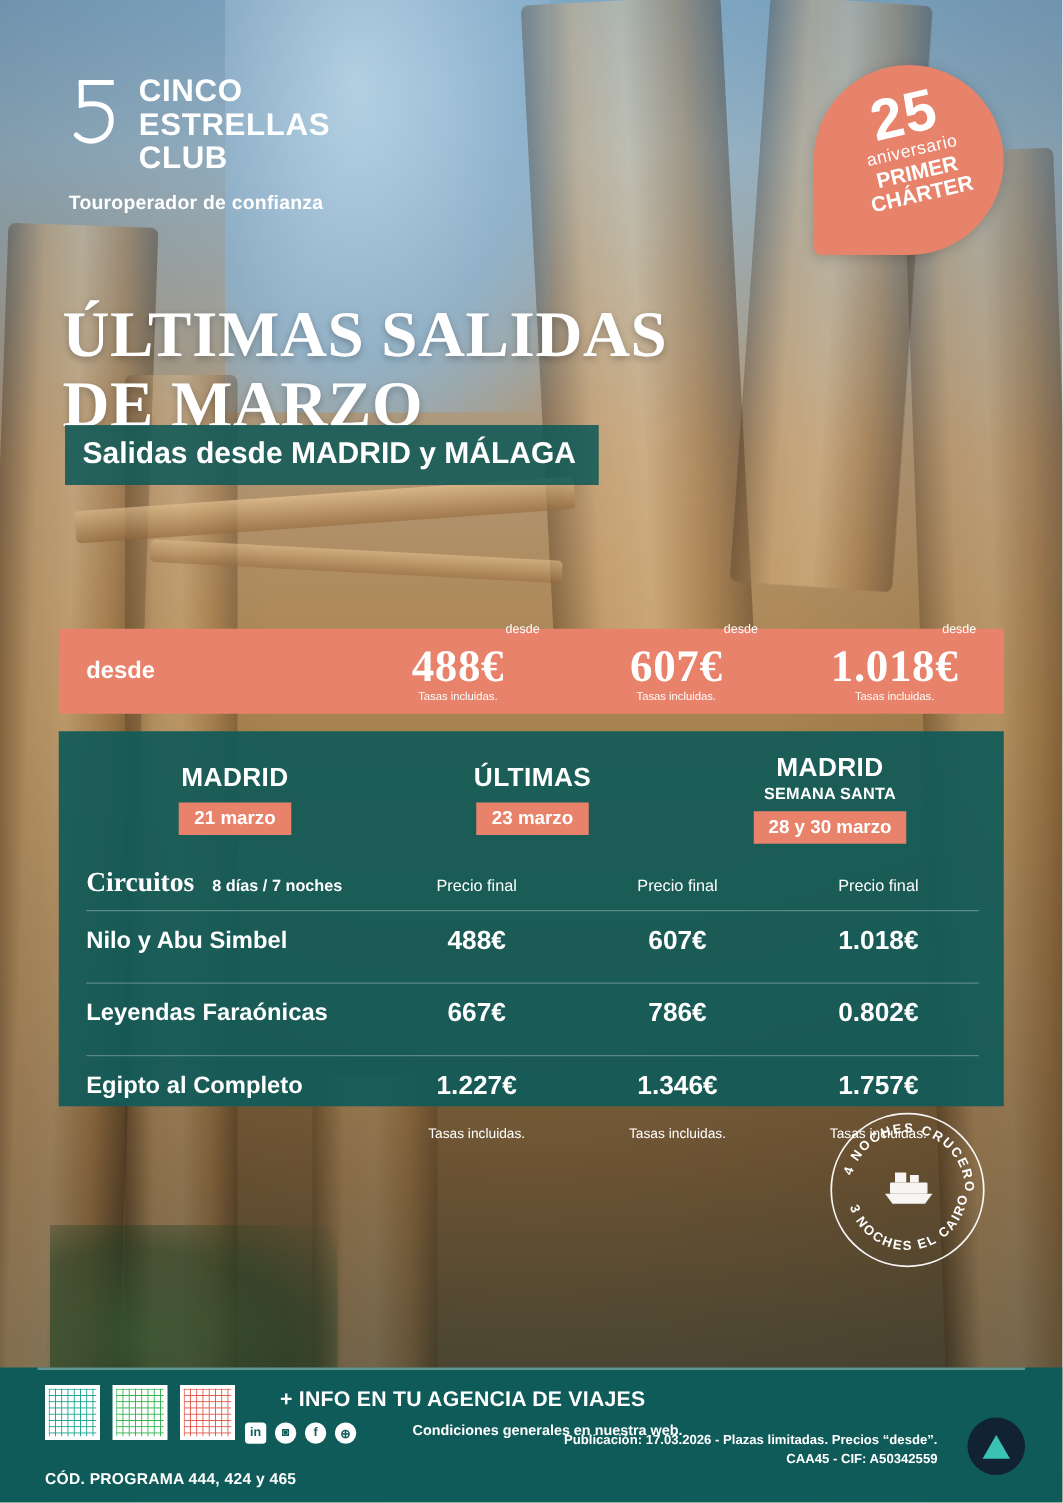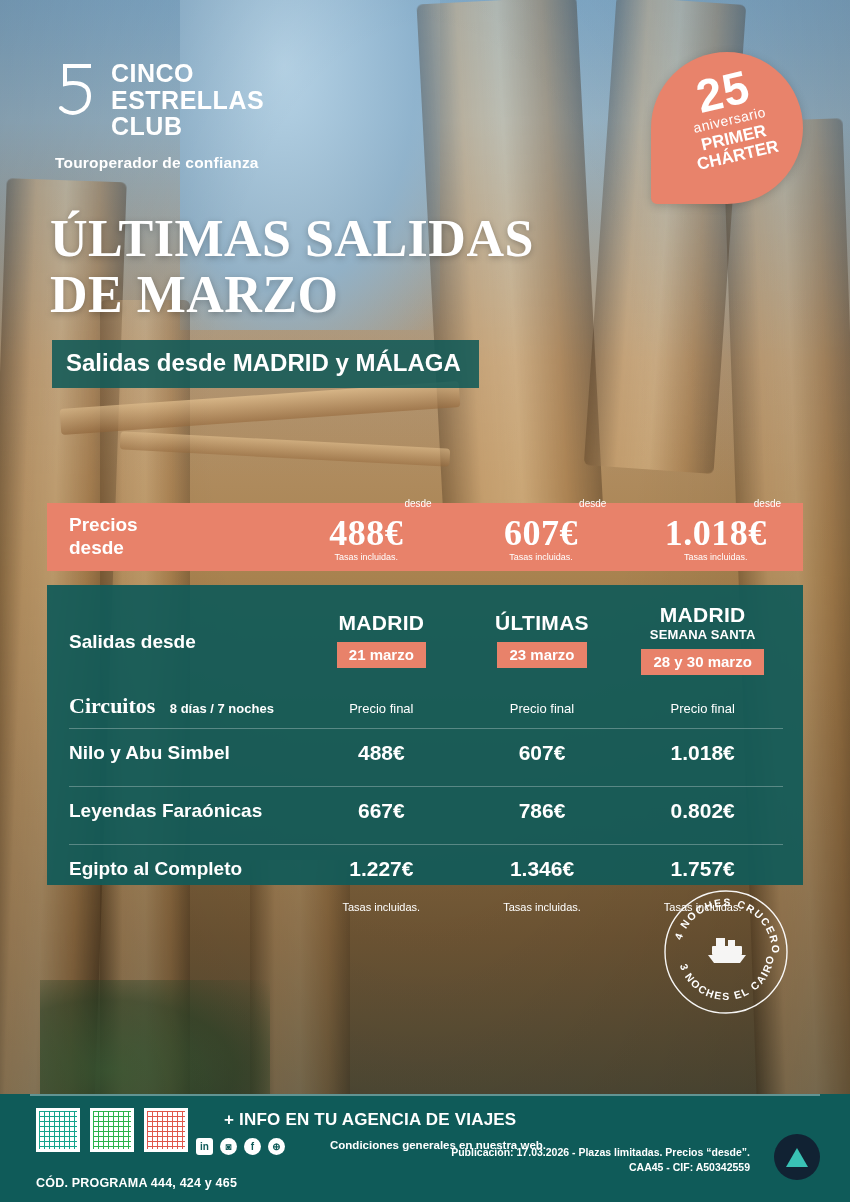--- a/index.html
+++ b/index.html
@@ -69,21 +69,21 @@
     box-shadow: 0 2px 10px rgba(0,0,0,.18);
   }
   .badge-inner { transform: rotate(-13deg); padding-top: 18px; }
   .badge-25 { font-size: 46px; font-weight: 700; line-height: .95; letter-spacing: 1px; }
   .badge-ann { font-size: 14px; font-weight: 500; letter-spacing: .5px; margin-top: -2px; }
   .badge-primer { font-size: 17px; font-weight: 700; line-height: 1.05; margin-top: 2px; }
   .badge-charter { font-size: 17px; font-weight: 700; line-height: 1.05; }
 
   
   .headline {
-    position: absolute; left: 50px; top: 211px;
+    position: absolute; left: 50px; top: 241px;
     color: #fff;
     font-family: "Liberation Serif", serif;
     font-weight: 700;
     font-size: 52px;
     line-height: 1.08;
     letter-spacing: .5px;
     text-shadow: 0 2px 6px rgba(0,0,0,.25);
   }
   .subbar {
     position: absolute; left: 52px; top: 340px;
@@ -252,21 +252,20 @@
   </div>
 
   <div class="headline">
     <div>ÚLTIMAS SALIDAS</div>
     <div>DE MARZO</div>
   </div>
   <div class="subbar">Salidas desde MADRID y MÁLAGA</div>
 
   <div class="price-strip">
     <div class="label">
-      <div>Precios</div>
       <div>desde</div>
     </div>
     <div class="price-cell">
       <div class="desde">desde</div>
       <div class="big">488€</div>
       <div class="tasas">Tasas incluidas.</div>
     </div>
     <div class="price-cell">
       <div class="desde">desde</div>
       <div class="big">607€</div>
@@ -275,21 +274,20 @@
     <div class="price-cell">
       <div class="desde">desde</div>
       <div class="big">1.018€</div>
       <div class="tasas">Tasas incluidas.</div>
     </div>
   </div>
 
   <div class="table-card">
 
     <div class="trow">
-      <div class="tcol-first hdr-label">Salidas desde</div>
       <div class="tcol">
         <div class="city">MADRID</div>
         <div class="city-sub"></div>
         <div class="date-pill">21 marzo</div>
       </div>
       <div class="tcol">
         <div class="city">ÚLTIMAS</div>
         <div class="city-sub"></div>
         <div class="date-pill">23 marzo</div>
       </div>

